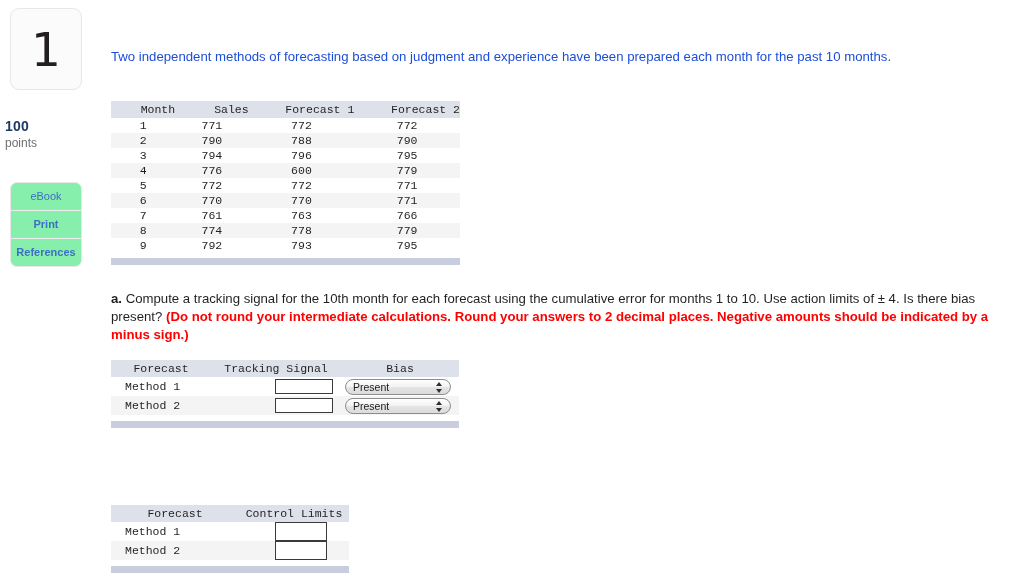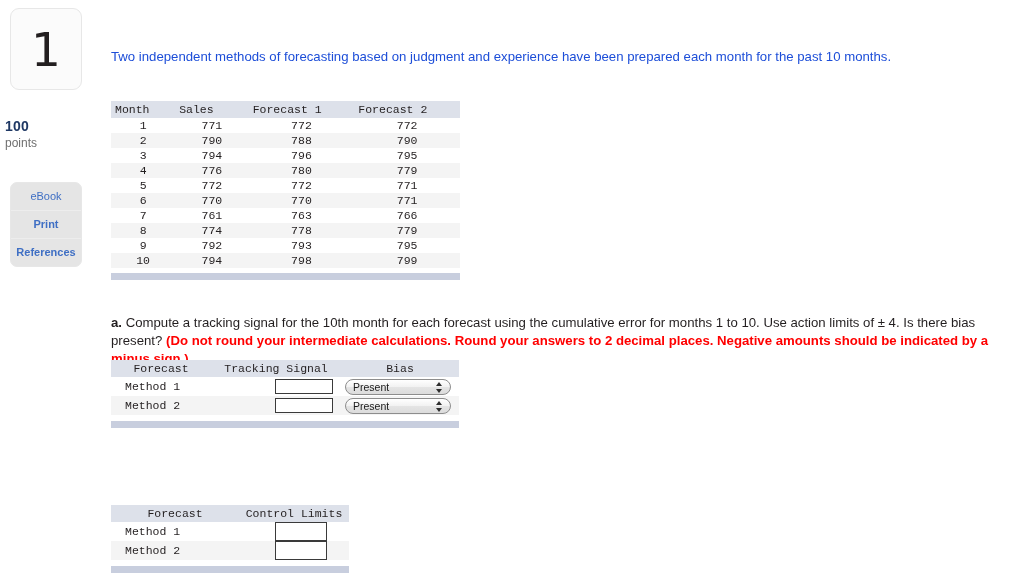--- a/index.html
+++ b/index.html
@@ -59,21 +59,21 @@
     left: 5px;
     top: 136px;
     font-size: 12px;
     color: #6f6f6f;
   }
   .tool-card {
     position: absolute;
     left: 10px;
     top: 182px;
     width: 72px;
-    background: #e5e5e5;
+    background: #86efac;
     border: 1px solid #e7e7e7;
     border-radius: 7px;
     box-sizing: border-box;
     overflow: hidden;
   }
   .tool-btn {
     display: block;
     width: 100%;
     text-align: center;
     font-size: 11px;
@@ -113,21 +113,21 @@
   .dtable {
     border-collapse: collapse;
     font-family: "Liberation Mono", monospace;
     font-size: 11.5px;
     color: #231f20;
   }
   .dtable th {
     background: #dde1ea;
     font-weight: normal;
     padding: 2px 0 2px 4px;
-    text-align: left;
+    text-align: right;
   }
   .dtable td {
     padding: 1px 0 1px 0;
     text-align: center;
   }
   .dtable tbody tr:nth-child(even) td { background: #f4f4f4; }
   .dtable tbody tr:nth-child(odd) td  { background: #ffffff; }
   .tbl-foot {
     height: 7px;
     background: #c8cede;
@@ -294,21 +294,21 @@
           </tr>
         <tr>
             <td>3</td>
             <td>794</td>
             <td>796</td>
             <td>795</td>
           </tr>
         <tr>
             <td>4</td>
             <td>776</td>
-            <td>780</td>
+            <td>600</td>
             <td>779</td>
           </tr>
         <tr>
             <td>5</td>
             <td>772</td>
             <td>772</td>
             <td>771</td>
           </tr>
         <tr>
             <td>6</td>
@@ -327,32 +327,26 @@
             <td>774</td>
             <td>778</td>
             <td>779</td>
           </tr>
         <tr>
             <td>9</td>
             <td>792</td>
             <td>793</td>
             <td>795</td>
           </tr>
-        <tr>
-            <td>10</td>
-            <td>794</td>
-            <td>798</td>
-            <td>799</td>
-          </tr>
       </tbody>
     </table>
     <div class="tbl-foot"></div>
   </div>
 
-  <div class="part" style="top:290px;margin-top:24px;">
+  <div class="part" style="top:290px;">
     <span class="lbl" style="font-weight:bold">a.</span><span> Compute a tracking signal for the 10th month for each forecast using the cumulative error for months 1 to 10. Use action limits of ± 4. Is there bias present? </span><span class="red">(Do not round your intermediate calculations. Round your answers to 2 decimal places. Negative amounts should be indicated by a minus sign.)</span>
   </div>
 
   <div class="tbl-wrap" style="left:0px; top:360px; width:348px;">
     <table class="atable" style="width:348px;">
       <thead>
         <tr>
           <th style="width:100px">Forecast</th>
           <th style="width:130px">Tracking Signal</th>
           <th style="width:118px">Bias</th>

